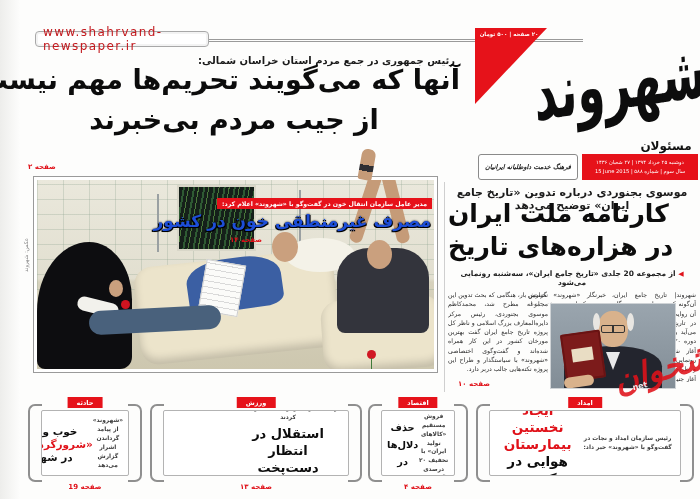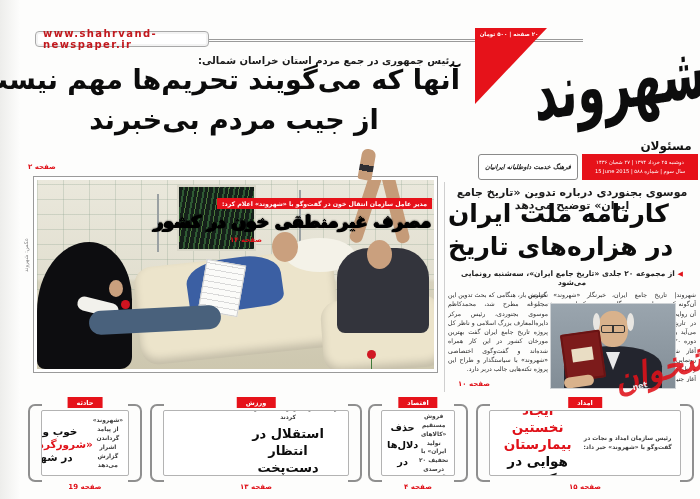--- a/index.html
+++ b/index.html
@@ -5,21 +5,21 @@
   html,body{margin:0;padding:0;background:#ffffff;}
   .page{position:relative;width:700px;height:499px;background:#fdfdfc;overflow:hidden;
         font-family:"DejaVu Sans",sans-serif;direction:rtl;color:#161616;}
   .abs{position:absolute;}
   .red{color:#e0121a;}
 
   
   .edge-shade{left:0;top:0;width:20px;height:499px;background:linear-gradient(90deg,#ededeb,#fdfdfc);}
   .url-box{left:35px;top:31px;width:172px;height:14px;border:1px solid #a8a8a8;border-radius:4px;
            background:#fff;box-shadow:inset 0 0 0 2px #f3f3f3;z-index:2;display:flex;align-items:center;}
-  .url-text{direction:ltr;font-size:10px;letter-spacing:1.4px;color:#c2181d;padding-left:7px;font-weight:bold;}
+  .url-text{direction:ltr;font-size:12px;letter-spacing:1.4px;color:#c2181d;padding-left:7px;font-weight:normal;}
   .top-rule{left:35px;top:39px;width:548px;border-top:3px double #9a9a9a;z-index:1;}
   .price-tri{left:475px;top:28px;width:72px;height:76px;background:#e6121a;
              clip-path:polygon(0 0,100% 0,0 100%);z-index:3;}
   .price-text{left:476px;top:31px;width:66px;font-size:5.5px;color:#fff;text-align:center;z-index:4;font-weight:bold;}
   .logo{left:540px;top:22px;width:160px;height:120px;display:flex;align-items:center;justify-content:center;
         font-size:44px;font-weight:bold;color:#0d0d0d;transform:scale(1.02,1.65) rotate(-5deg);z-index:2;}
   .logo-type{left:636px;top:139px;width:60px;text-align:center;font-size:12px;font-weight:bold;color:#111;}
   .slogan-box{left:478px;top:154px;width:100px;height:26px;border:1px solid #8a8a8a;border-radius:3px;background:#fff;
               display:flex;align-items:center;justify-content:center;font-size:6.5px;font-style:italic;font-weight:bold;
               color:#222;text-align:center;padding:0 3px;box-sizing:border-box;}
@@ -59,21 +59,21 @@
   .ph-paper{position:absolute;left:165px;top:82px;width:38px;height:50px;background:#fbfbf9;border:1px solid #ccc;
             transform:rotate(10deg);
             background-image:repeating-linear-gradient(0deg,transparent 0 5px,#d9d9d9 5px 6px);}
   .ph-jeans{position:absolute;left:52px;top:128px;width:132px;height:24px;background:#49617c;border-radius:12px;transform:rotate(-3deg);}
   .ph-man2{position:absolute;left:300px;top:68px;width:92px;height:85px;background:#33343c;border-radius:35% 35% 8px 8px;}
   .ph-arm{position:absolute;width:13px;background:#c59b78;border-radius:6px;}
   .ph-flower{position:absolute;left:330px;top:170px;width:9px;height:9px;background:#d01824;border-radius:50%;}
   .ph-stem{position:absolute;left:334px;top:178px;width:1px;height:11px;background:#3f7a3a;}
   .ph-band{position:absolute;top:18px;right:2px;height:11px;line-height:11px;background:#e6121a;color:#fff;
            font-size:6.2px;font-weight:bold;padding:0 5px;white-space:nowrap;z-index:6;}
-  .ph-headline{position:absolute;top:31px;right:3px;font-size:17px;font-weight:bold;color:#000000;white-space:nowrap;
+  .ph-headline{position:absolute;top:31px;right:3px;font-size:17px;font-weight:bold;color:#1d4ed8;white-space:nowrap;
            text-shadow:0 0 2px #000,1px 1px 0 #000,-1px 1px 0 #000;z-index:6;}
   .ph-pref{position:absolute;top:56px;right:172px;z-index:6;}
   .vcap{left:23px;top:238px;writing-mode:vertical-rl;transform:rotate(180deg);height:130px;
         font-size:5.5px;color:#8a8a8a;z-index:3;}
   .hand{left:360px;top:149px;width:14px;height:31px;border-radius:6px 6px 2px 2px;transform:rotate(10deg);z-index:3;
         background:linear-gradient(180deg,#c59b78 0 52%,#2e2e33 52% 72%,#c59b78 72% 100%);}
 
   
   .vdiv{left:444px;top:182px;width:1px;height:210px;background:#cfcfcf;}
   .story{left:448px;top:184px;width:248px;height:208px;}
@@ -191,21 +191,21 @@
   </div>
   <div class="abs vcap">عکس: شهروند</div>
 
   <div class="abs vdiv"></div>
   <div class="abs story">
     <div class="kicker">موسوی بجنوردی درباره تدوین «تاریخ جامع ایران» توضیح می‌دهد</div>
     <div class="h h1">کارنامه ملت ایران</div>
     <div class="h h2">در هزاره‌های تاریخ</div>
     <div class="subhead">
       <span class="mark">◀</span>
-      <span>از مجموعه ۲۰ جلدی «تاریخ جامع ایران»، سه‌شنبه رونمایی می‌شود</span>
+      <span>از مجموعه 20 جلدی «تاریخ جامع ایران»، سه‌شنبه رونمایی می‌شود</span>
     </div>
     <div class="bodytxt b-right">شهروند| تاریخ جامع ایران، آن‌گونه که مجریان و نویسندگان آن روایت کرده‌اند، اثری برجسته در تاریخ‌نگاری ایران به شمار می‌آید و به گفته مسئولان، این دوره ۲۰ جلدی که ۴ سال پیش آغاز شده، اکنون در آستانه رونمایی است؛ طبیعتا بنیانگذاران و طراحان این پروژه علمی از آغاز چنین کار بزرگی می‌گویند.</div>
     <div class="bodytxt b-mid">خبرنگار «شهروند» گزارش می‌دهد که این مجموعه حاصل همکاری ده‌ها پژوهشگر است.</div>
     <div class="bodytxt b-left">نخستین بار، هنگامی که بحث تدوین این مجموعه مطرح شد، محمدکاظم موسوی بجنوردی، رئیس مرکز دایره‌المعارف بزرگ اسلامی و ناظر کل پروژه تاریخ جامع ایران گفت بهترین مورخان کشور در این کار همراه شده‌اند و گفت‌وگوی اختصاصی «شهروند» با سیاستگذار و طراح این پروژه نکته‌هایی جالب دربر دارد.</div>
     <div class="h-photo">
       <div class="h-suit"></div>
       <div class="h-shirt"></div>
       <div class="h-head"></div>
       <div class="h-hair" style="left:42px;"></div>
       <div class="h-hair" style="left:76px;"></div>
@@ -271,21 +271,20 @@
     <div class="bracket br-r"></div>
     <div class="bracket br-l"></div>
     <div class="tab">امداد</div>
     <div class="inner">
       <div class="c-kicker">رئیس سازمان امداد و نجات در گفت‌وگو با «شهروند» خبر داد:</div>
       <div class="c-head">
         <span class="red">ایجاد نخستین بیمارستان</span>
         <span>هوایی در کشور</span>
       </div>
     </div>
-    <div class="c-pref pref">صفحه ۱۵</div>
   </div>
 
   <div class="abs stamp">
     <span>پیشخوان</span>
     <span class="stamp-suffix">net</span>
   </div>
 
 </div>
 
 </body></html>

